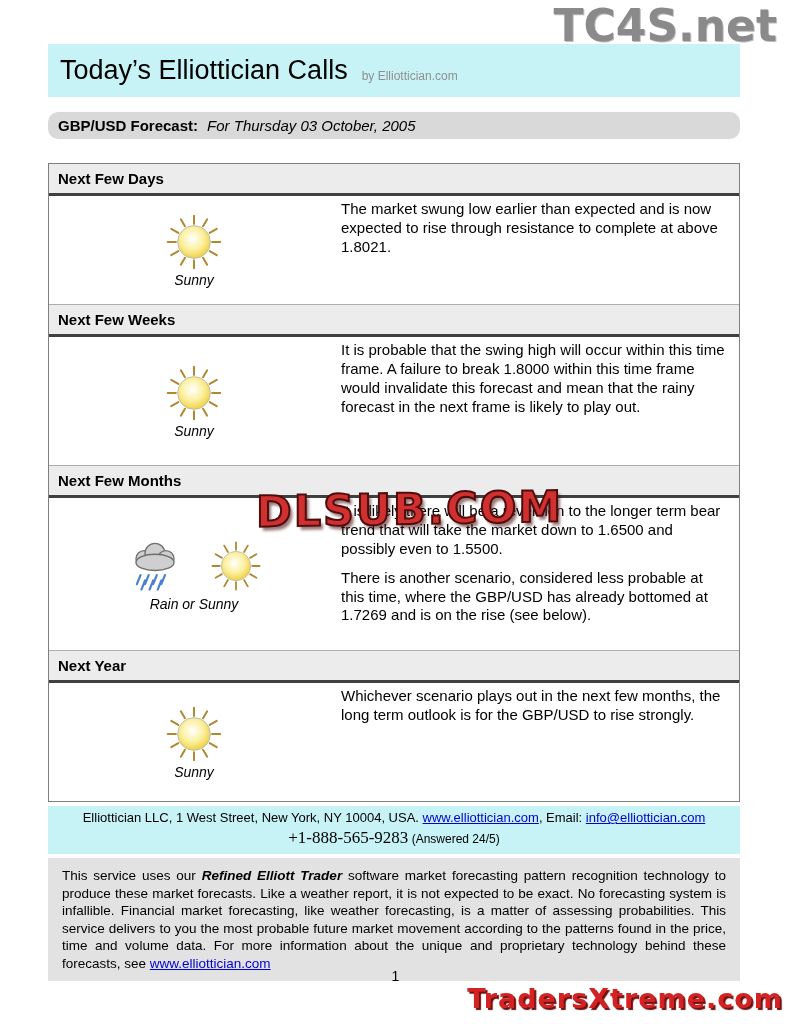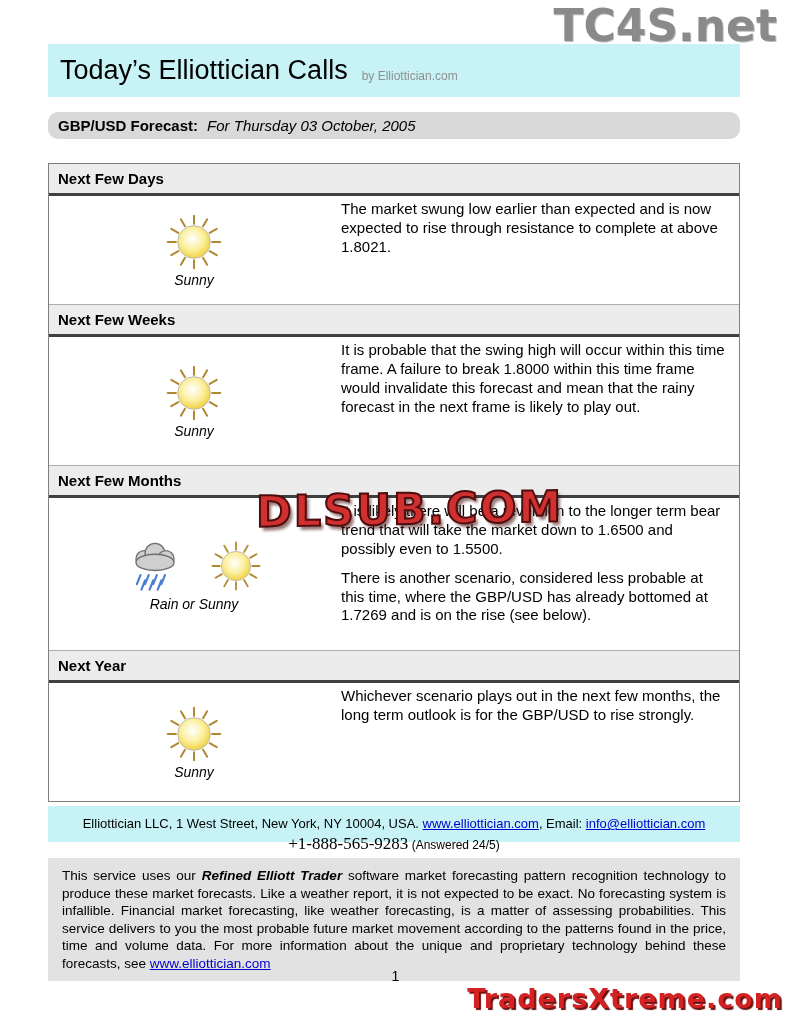--- a/index.html
+++ b/index.html
@@ -48,22 +48,22 @@
   .icon-row { display:flex; align-items:center; gap:26px; }
   .icon-label { font-style:italic; font-size:14px; margin-top:1px; }
   .text-cell { flex:1; padding:4px 14px 10px 2px; font-size:15px; line-height:1.26; }
   .text-cell p { margin:0 0 10px 0; }
   .body-days   { min-height:108px; }
   .body-weeks  { min-height:128px; }
   .body-months { min-height:152px; }
   .body-year   { min-height:118px; }
 
   .contact-bar {
-    position:absolute; left:48px; right:51px; top:806px; height:36px;
-    background:#c7f3f7; text-align:center; padding-top:10px; font-size:13px;
+    position:absolute; left:48px; right:51px; top:806px; height:48px;
+    background:#c7f3f7; text-align:center; padding-top:4px; font-size:13px;
   }
   .phone-line { font-family:"Liberation Serif", serif; font-size:17px; margin-top:3px; }
   .phone-suffix { font-family:"Liberation Sans", sans-serif; font-size:12px; }
   a.link, .link { color:#0000cc; text-decoration:underline; cursor:pointer; }
 
   .disclaimer {
     position:absolute; left:48px; right:51px; top:858px;
     background:#e2e2e2; padding:9px 14px; font-size:13.5px; line-height:1.3;
     text-align:justify;
   }

